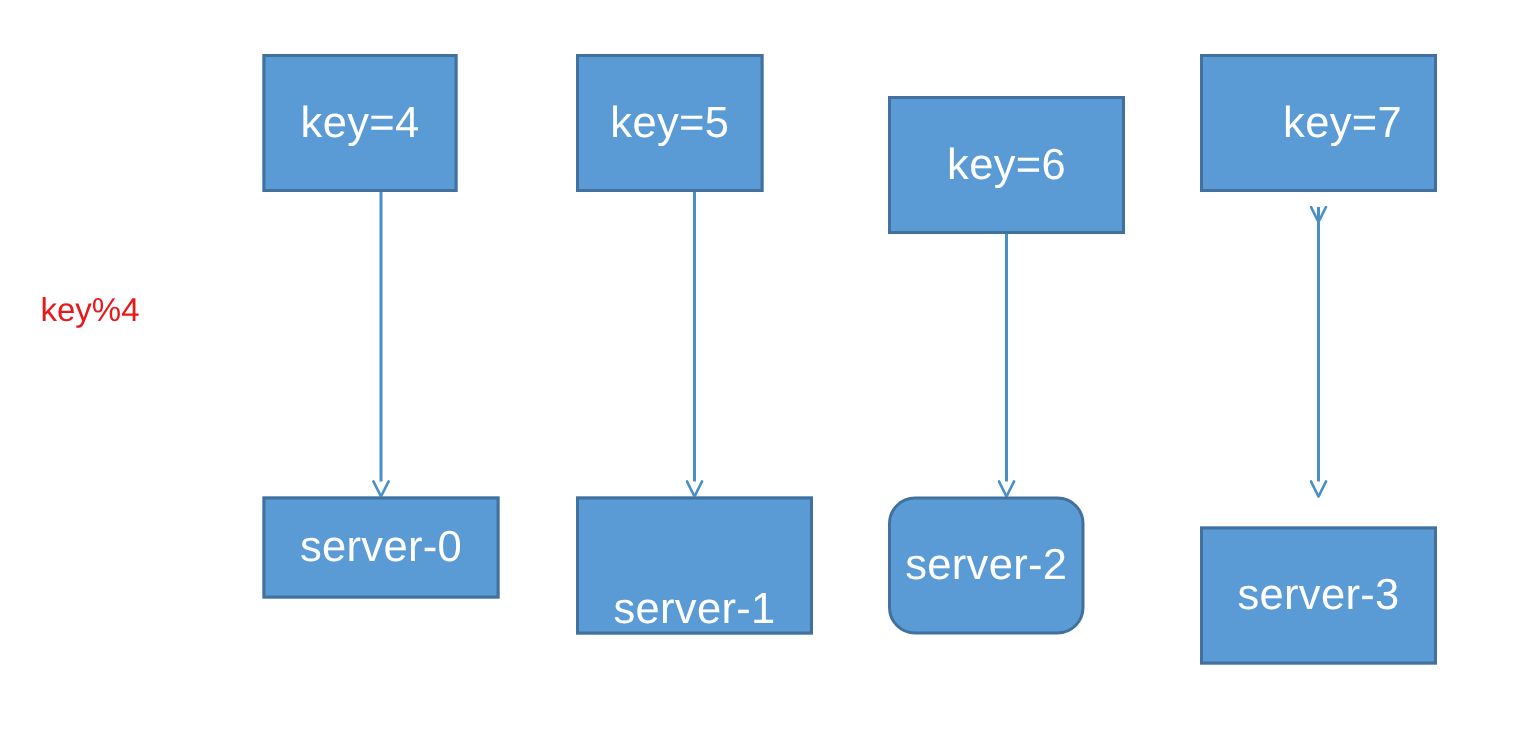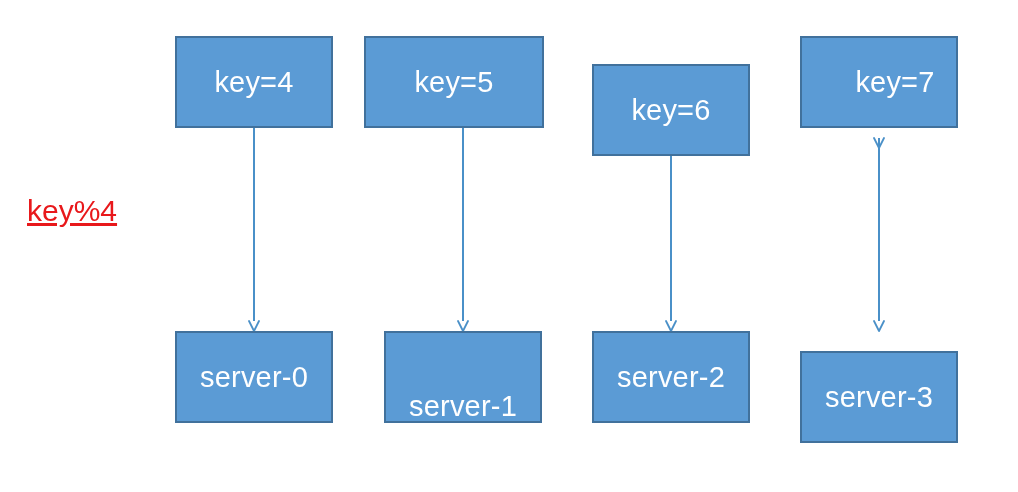--- a/index.html
+++ b/index.html
@@ -29,24 +29,23 @@
     letter-spacing: 0.2px;
     white-space: nowrap;
   }
   .node-label {
     color: #ffffff;
     font-size: 29px;
   }
   .annotation {
     position: absolute;
     color: #E8181B;
-    font-size: 30px;
+    font-size: 22px;
     line-height: 1;
     white-space: nowrap;
-    text-decoration: underline;
   }
   .connector-layer {
     position: absolute;
     left: 0;
     top: 0;
     width: 1018px;
     height: 492px;
     pointer-events: none;
   }
 </style>
@@ -67,39 +66,39 @@
       </marker>
     </defs>
     <g id="connector-group">
         <line x1="254" y1="128" x2="254" y2="321" stroke="#4A90C8" stroke-width="2" marker-end="url(#arrow-down)"></line>
         <line x1="463" y1="128" x2="463" y2="321" stroke="#4A90C8" stroke-width="2" marker-end="url(#arrow-down)"></line>
         <line x1="671" y1="128" x2="671" y2="321" stroke="#4A90C8" stroke-width="2" marker-end="url(#arrow-down)"></line>
         <line x1="879" y1="138" x2="879" y2="321" stroke="#4A90C8" stroke-width="2" marker-end="url(#arrow-down)" marker-start="url(#arrow-up)"></line>
       </g>
   </svg>
 
-  <div class="node-box" style="left:175px; top:36px; width:158px; height:92px;">
+  <div class="node-box" style="left:175px; top:36px; width:130px; height:92px;">
     <span class="node-label">key=4</span>
   </div>
-  <div class="node-box" style="left:364px; top:36px; width:180px; height:92px;">
+  <div class="node-box" style="left:384px; top:36px; width:125px; height:92px;">
     <span class="node-label">key=5</span>
   </div>
   <div class="node-box" style="left:592px; top:36px; width:158px; height:92px;margin-top:28px;">
     <span class="node-label">key=6</span>
   </div>
   <div class="node-box" style="left:800px; top:36px; width:158px; height:92px;padding-left:32px;">
     <span class="node-label">key=7</span>
   </div>
 
-  <div class="node-box" style="left:175px; top:331px; width:158px; height:92px;">
+  <div class="node-box" style="left:175px; top:331px; width:158px; height:68px;">
     <span class="node-label">server-0</span>
   </div>
   <div class="node-box" style="left:384px; top:331px; width:158px; height:92px;align-items:flex-end;">
     <span class="node-label">server-1</span>
   </div>
-  <div class="node-box" style="left:592px; top:331px; width:158px; height:92px;">
+  <div class="node-box" style="left:592px; top:331px; width:131px; height:92px;border-radius:18px;">
     <span class="node-label">server-2</span>
   </div>
   <div class="node-box" style="left:800px; top:331px; width:158px; height:92px;margin-top:20px;">
     <span class="node-label">server-3</span>
   </div>
 
 </div>
 
 </body></html>

